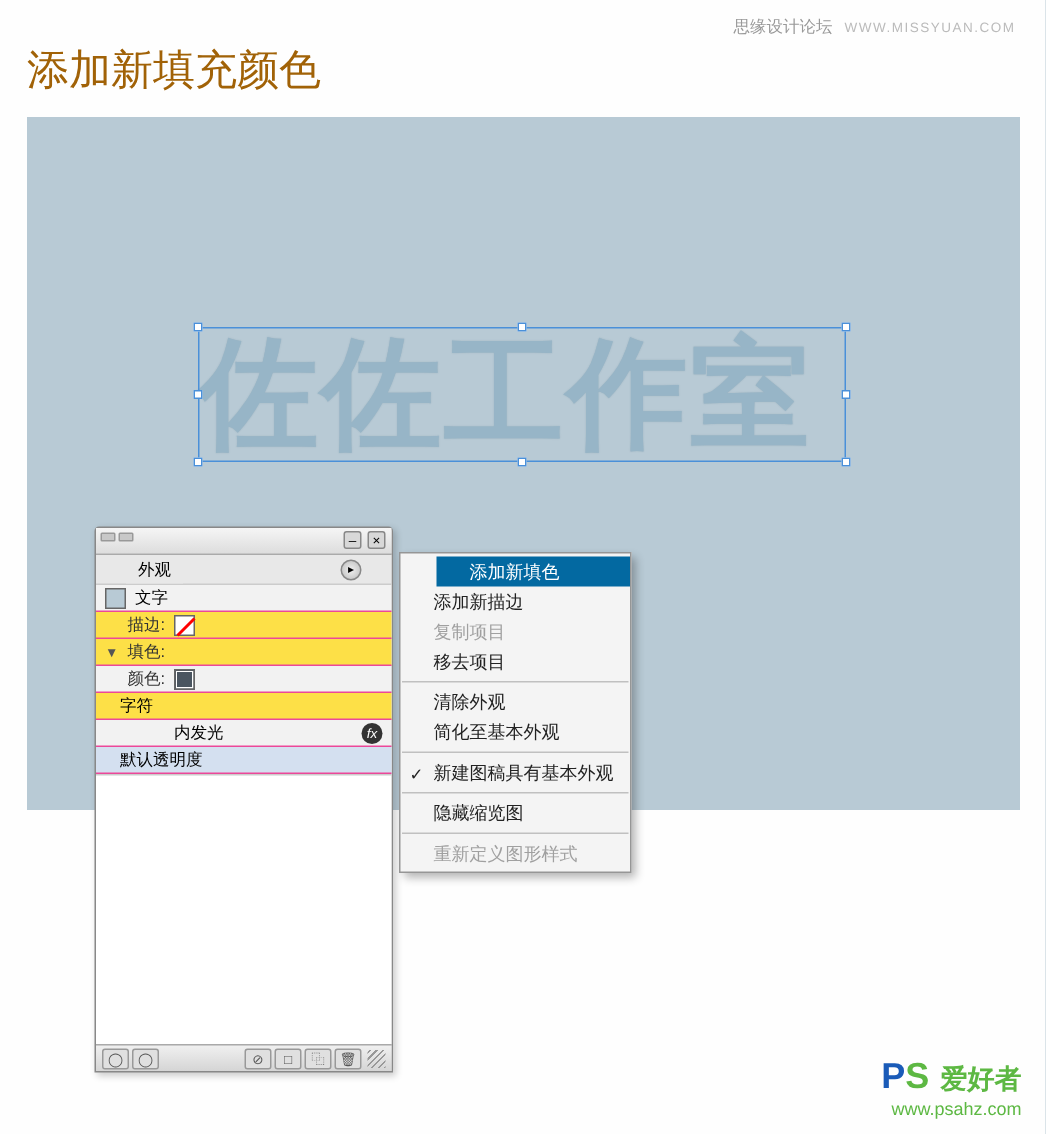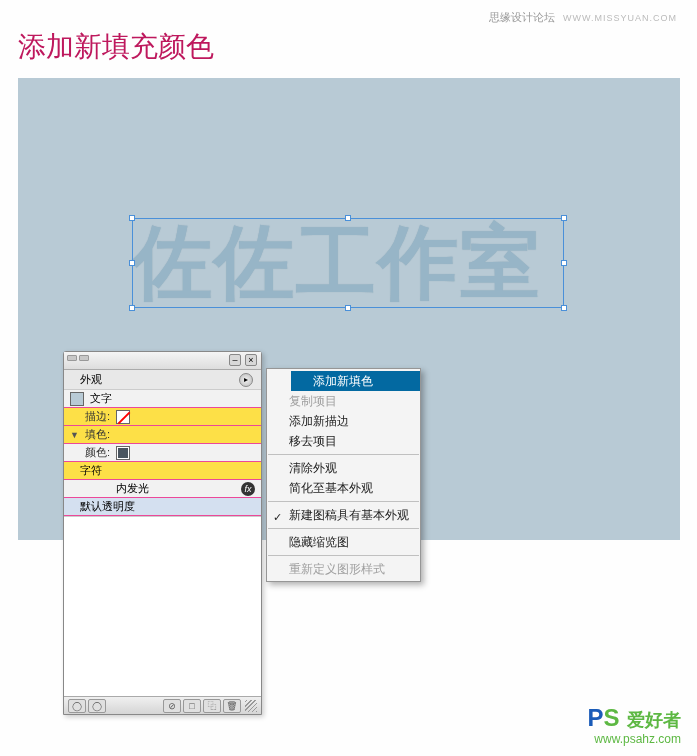--- a/index.html
+++ b/index.html
@@ -1,21 +1,21 @@
 <!DOCTYPE html>
 <html><head>
 <meta charset="utf-8">
 <style>
 * { margin: 0; padding: 0; box-sizing: border-box; font-family: "Microsoft YaHei", "SimSun", Arial, sans-serif; }
 body { background: #fefefe; width: 697px; height: 756px; position: relative; overflow: hidden; }
 
 .header-watermark { position: absolute; top: 10px; right: 20px; font-size: 11px; color: #999; }
 .header-watermark .site { font-size: 9px; color: #bbb; margin-left: 5px; letter-spacing: 1px; }
 
-.main-title { position: absolute; top: 28px; left: 18px; font-size: 28px; color: #be185d; font-weight: normal; }
+.main-title { position: absolute; top: 28px; left: 18px; font-size: 28px; color: #a16207; font-weight: normal; }
 
 .canvas-area { position: absolute; top: 78px; left: 18px; width: 662px; height: 462px; background: #b8cad5; }
 
 .text-object { position: absolute; top: 218px; left: 132px; }
 .selection-box { position: absolute; top: 0; left: 0; width: 432px; height: 90px; border: 1px solid #4a90d9; }
 .sel-handle { position: absolute; width: 6px; height: 6px; background: white; border: 1px solid #4a90d9; }
 .sel-handle.tl { top: -4px; left: -4px; }
 .sel-handle.tm { top: -4px; left: 50%; margin-left: -3px; }
 .sel-handle.tr { top: -4px; right: -4px; }
 .sel-handle.ml { top: 50%; left: -4px; margin-top: -3px; }
@@ -24,21 +24,21 @@
 .sel-handle.bm { bottom: -4px; left: 50%; margin-left: -3px; }
 .sel-handle.br { bottom: -4px; right: -4px; }
 .display-text { font-size: 80px; font-weight: bold; color: #97b5c7; letter-spacing: 2px; line-height: 90px; text-shadow: 0 0 1px rgba(70,110,130,0.3); }
 
 .panel { position: absolute; top: 351px; left: 63px; width: 199px; background: #e8e8e8; border: 1px solid #888; border-radius: 3px 3px 0 0; box-shadow: 2px 2px 5px rgba(0,0,0,0.2); font-size: 11px; }
 .panel-tabrow { height: 18px; background: linear-gradient(#f5f5f5,#ddd); border-bottom: 1px solid #aaa; position: relative; }
 .panel-group { position: absolute; left: 3px; top: 3px; display: flex; gap: 2px; }
 .panel-group span { width: 10px; height: 6px; background: #c8c8c8; border: 1px solid #999; border-radius: 1px; }
 .panel-winbtns { position: absolute; right: 4px; top: 2px; display: flex; gap: 4px; }
 .panel-winbtns span { width: 12px; height: 12px; background: #d8d8d8; border: 1px solid #888; border-radius: 2px; font-size: 9px; text-align: center; line-height: 10px; }
-.panel-header { height: 20px; background: #e8e8e8; display: flex; align-items: center; padding: 0 8px; border-bottom: 1px solid #ccc; }
+.panel-header { height: 20px; background: #e8e8e8; display: flex; align-items: center; padding: 0 20px; border-bottom: 1px solid #ccc; }
 .panel-tab { background: #e8e8e8; padding: 2px 8px; font-size: 11px; }
 .panel-flyout { margin-left: auto; width: 14px; height: 14px; border-radius: 50%; background: radial-gradient(#f0f0f0,#bbb); border: 1px solid #888; font-size: 8px; text-align: center; line-height: 12px; }
 
 .panel-body { background: #f2f2f2; }
 .panel-row { display: flex; align-items: center; height: 18px; padding: 0 6px; border-bottom: 1px solid #ec4899; font-size: 11px; }
 .panel-row.section { background: #fde047; }
 .panel-row .label { width: 40px; text-align: right; margin-right: 6px; color: #333; }
 .panel-row .tri { width: 10px; color: #555; font-size: 9px; }
 .swatch { width: 14px; height: 14px; border: 1px solid #666; display: inline-block; }
 .swatch.lightblue { background: #b8cad5; }
@@ -146,22 +146,22 @@
     <span class="foot-btn">⊘</span>
     <span class="foot-btn">□</span>
     <span class="foot-btn">⿻</span>
     <span class="foot-btn">🗑</span>
     <span class="resize-grip"></span>
   </div>
 </div>
 
 <div class="context-menu">
   <div class="menu-item highlighted">添加新填色</div>
+  <div class="menu-item">添加新描边</div>
   <div class="menu-item disabled">复制项目</div>
-  <div class="menu-item">添加新描边</div>
   <div class="menu-item">移去项目</div>
   <div class="menu-sep"></div>
   <div class="menu-item">清除外观</div>
   <div class="menu-item">简化至基本外观</div>
   <div class="menu-sep"></div>
   <div class="menu-item">
     <span class="check">✓</span>
     <span>新建图稿具有基本外观</span>
   </div>
   <div class="menu-sep"></div>

